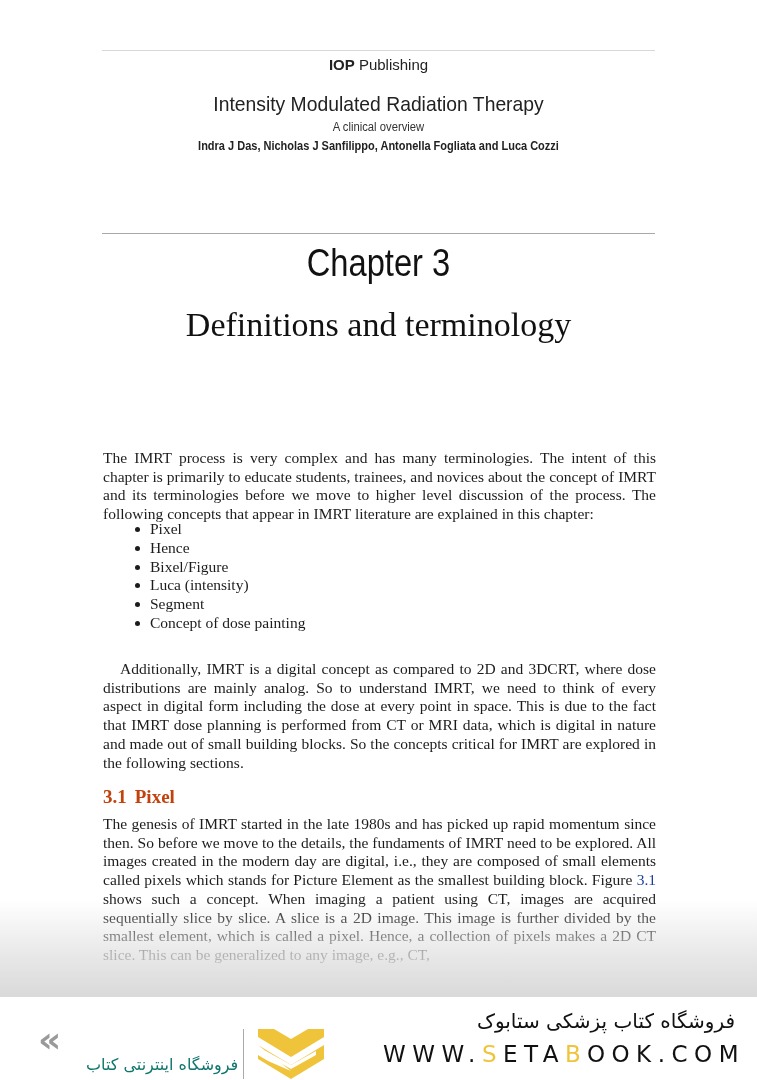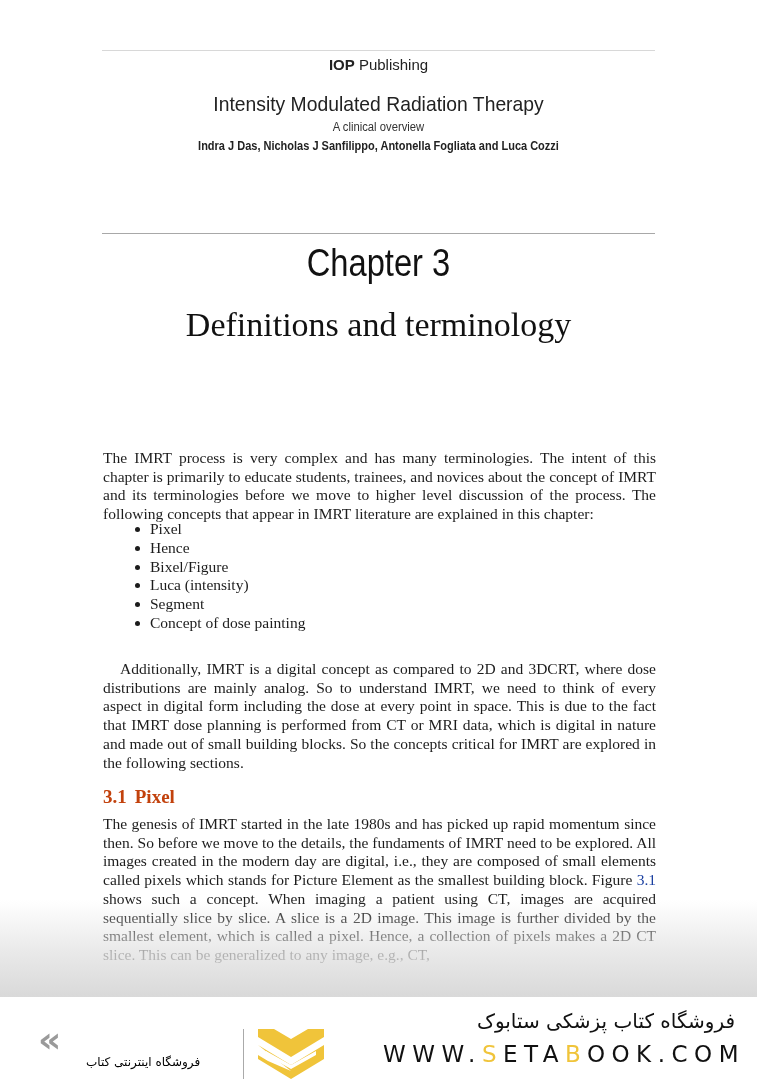--- a/index.html
+++ b/index.html
@@ -36,21 +36,21 @@
     .para2 { top: 624px; text-indent: 17px; margin-top: 36px; }
     .section-heading { position: absolute; left: 103px; top: 786px; font-size: 19px; font-weight: 700; color: #c2410c; }
     .section-heading span.num { margin-right: 8px; }
     .para3 { top: 815px; }
     .xref { color: #1a3fa0; text-decoration: none; }
 
     .banner { position: absolute; left: 0; top: 997px; width: 757px; height: 83px; background: #ffffff; }
     .logo-wrap { position: absolute; left: 38px; top: 8px; width: 260px; height: 70px; }
     .logo-arrows { position: absolute; left: 0; top: 14px; font-family: "DejaVu Sans", sans-serif; font-size: 36px; font-weight: 700; color: #9a9a9a; letter-spacing: -6px; }
     .logo-word { position: absolute; left: 40px; top: 10px; font-family: "DejaVu Sans", sans-serif; font-size: 32px; font-weight: 700; color: #f0c43a; }
-    .logo-tagline { position: absolute; left: 48px; top: 50px; font-family: "DejaVu Sans", sans-serif; font-size: 12px; color: #000000; direction: rtl; text-align: right; }
+    .logo-tagline { position: absolute; left: 48px; top: 50px; font-family: "DejaVu Sans", sans-serif; font-size: 16px; color: #0f766e; direction: rtl; text-align: right; }
     .logo-divider { position: absolute; left: 205px; top: 24px; width: 1px; height: 50px; background: #aaaaaa; }
     .logo-chevron { position: absolute; left: 218px; top: 22px; width: 70px; height: 54px; }
     .store-name { position: absolute; right: 22px; top: 12px; font-family: "DejaVu Sans", sans-serif; font-size: 20px; color: #111; direction: rtl; text-align: center; }
     .store-url { position: absolute; right: 12px; top: 44px; font-family: "DejaVu Sans", sans-serif; font-size: 23px; letter-spacing: 6.5px; color: #111; }
     .store-url .hl { color: #f0c43a; }
   </style>
 </head>
 <body>
 
 <div class="page">

